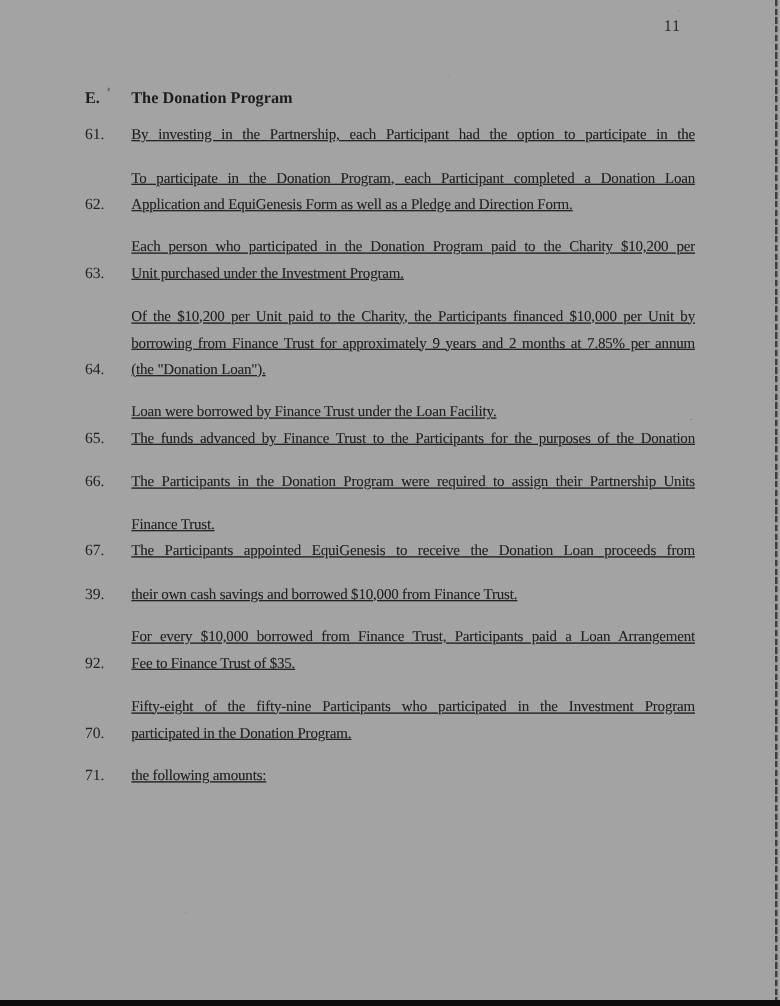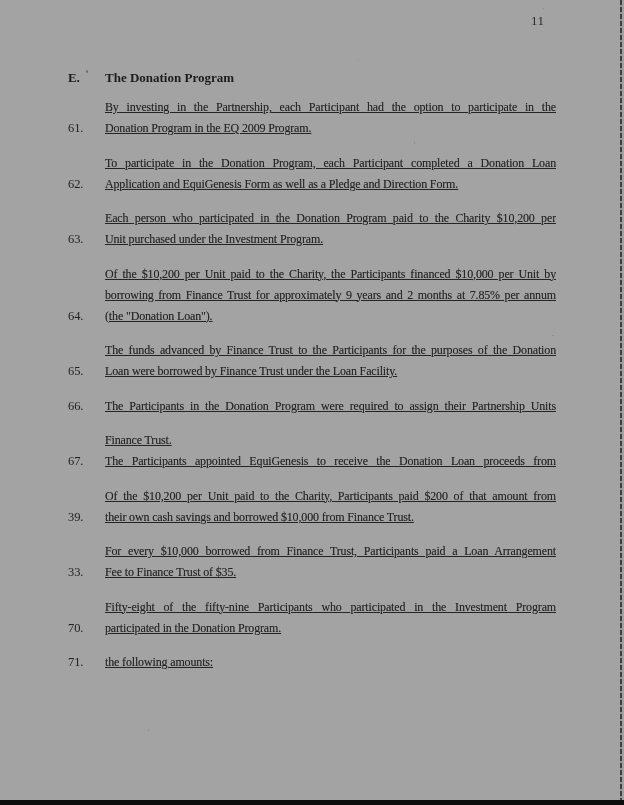--- a/index.html
+++ b/index.html
@@ -109,21 +109,20 @@
     <div class="row heading-row">
       <div class="num-col heading-label">E.</div>
       <div class="text-col heading-title">The Donation Program</div>
     </div>
 
     <div id="paragraphs">
   <div class="row paragraph">
     <div class="num-col">61.</div>
     <div class="text-col">
             <div class="line">By investing in the Partnership, each Participant had the option to participate in the</div>
-            <div class="line last">Donation Program in the EQ 2009 Program.</div>
           </div>
   </div>
 
   <div class="row paragraph">
     <div class="num-col">62.</div>
     <div class="text-col">
             <div class="line">To participate in the Donation Program, each Participant completed a Donation Loan</div>
             <div class="line last">Application and EquiGenesis Form as well as a Pledge and Direction Form.</div>
           </div>
   </div>
@@ -141,22 +140,22 @@
     <div class="text-col">
             <div class="line">Of the $10,200 per Unit paid to the Charity, the Participants financed $10,000 per Unit by</div>
             <div class="line">borrowing from Finance Trust for approximately 9 years and 2 months at 7.85% per annum</div>
             <div class="line last">(the "Donation Loan").</div>
           </div>
   </div>
 
   <div class="row paragraph">
     <div class="num-col">65.</div>
     <div class="text-col">
+            <div class="line last">Loan were borrowed by Finance Trust under the Loan Facility.</div>
             <div class="line">The funds advanced by Finance Trust to the Participants for the purposes of the Donation</div>
-            <div class="line last">Loan were borrowed by Finance Trust under the Loan Facility.</div>
           </div>
   </div>
 
   <div class="row paragraph">
     <div class="num-col">66.</div>
     <div class="text-col">
             <div class="line">The Participants in the Donation Program were required to assign their Partnership Units</div>
           </div>
   </div>
 
@@ -164,27 +163,26 @@
     <div class="num-col">67.</div>
     <div class="text-col">
             <div class="line last">Finance Trust.</div>
             <div class="line">The Participants appointed EquiGenesis to receive the Donation Loan proceeds from</div>
           </div>
   </div>
 
   <div class="row paragraph">
     <div class="num-col">39.</div>
     <div class="text-col">
-            <div class="line">Of the $10,200 per Unit paid to the Charity, Participants paid $200 of that amount from</div>
             <div class="line last">their own cash savings and borrowed $10,000 from Finance Trust.</div>
           </div>
   </div>
 
   <div class="row paragraph">
-    <div class="num-col">33.</div>
+    <div class="num-col">92.</div>
     <div class="text-col">
             <div class="line">For every $10,000 borrowed from Finance Trust, Participants paid a Loan Arrangement</div>
             <div class="line last">Fee to Finance Trust of $35.</div>
           </div>
   </div>
 
   <div class="row paragraph">
     <div class="num-col">70.</div>
     <div class="text-col">
             <div class="line">Fifty-eight of the fifty-nine Participants who participated in the Investment Program</div>

